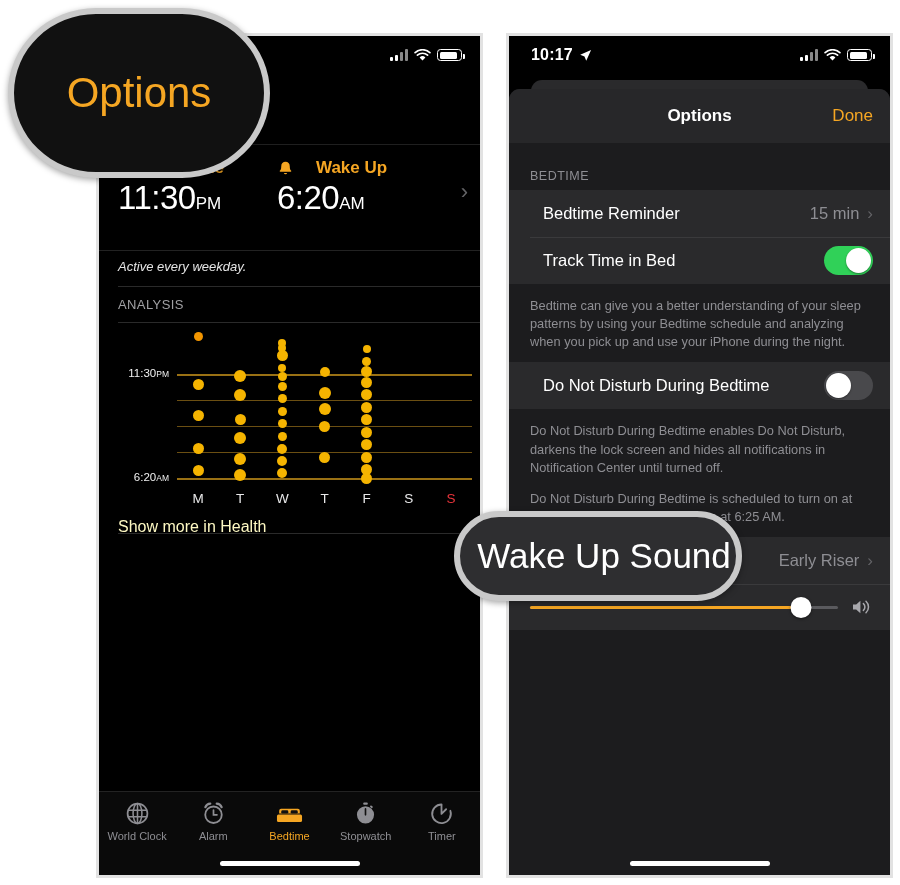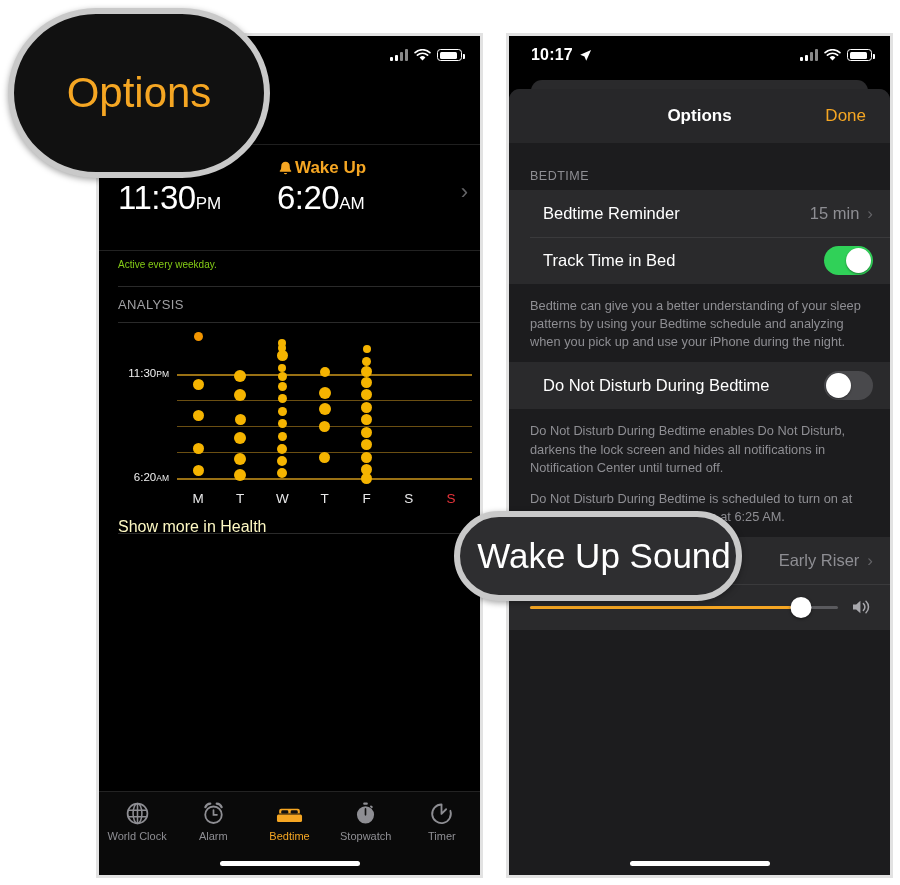--- a/index.html
+++ b/index.html
@@ -51,26 +51,26 @@
     display:flex; align-items:center;
   }
   .sched-card {
     position:absolute; top:108px; left:0; right:0; height:107px;
     background:#000; border-top:1px solid #1f1f1f; border-bottom:1px solid #222;
     display:flex; align-items:flex-start; box-sizing:border-box; padding-top:12px;
   }
   .sched-col { flex:0 0 auto; }
   .sched-col.bed { width:178px; padding-left:19px; box-sizing:border-box;}
   .sched-col.wake{ width:172px; }
-  .sched-head { display:flex; align-items:center; gap:1px; color:#f5a623; font-size:17px; font-weight:600; height:22px;}
+  .sched-head { display:flex; align-items:center; gap:22px; color:#f5a623; font-size:17px; font-weight:600; height:22px;}
   .sched-time { color:#fff; font-size:33px; font-weight:300; letter-spacing:-.5px; line-height:1.15; white-space:nowrap;}
   .sched-time .mer { font-size:17px; font-weight:400; letter-spacing:0; }
   .chev-lg { color:#636366; font-size:22px; font-weight:300; margin-left:auto; margin-right:12px; margin-top:22px;}
 
-  .sub-note { position:absolute; top:223px; left:19px; color:#84cc16; font-size:10px; }
+  .sub-note { position:absolute; top:223px; left:19px; color:#e5e5e5; font-size:13px;font-style:italic; }
   .analysis-hdr { position:absolute; top:261px; left:19px; color:#a0a0a3; font-size:13px; letter-spacing:.4px;}
   .hr-thin { position:absolute; left:19px; right:0; height:1px; background:#2a2a2a; }
 
   
   .chart-wrap { position:absolute; left:0; top:338px; width:387px; height:152px; }
   .chart-plot { position:absolute; left:78px; top:0; width:295px; height:104px; }
   .gridline { position:absolute; left:0; right:0; height:1px; background:#6b4f12; }
   .gridline.major { background:#9a7114; height:1.5px; }
   .ylab { position:absolute; color:#f0f0f0; font-size:11.5px; white-space:nowrap; text-align:right; width:62px; }
   .ylab .mer { font-size:8.5px; }
@@ -101,21 +101,21 @@
   }
   .sheet {
     position:absolute; top:53px; left:0; right:0; bottom:0;
     background:#1c1c1e; border-radius:11px 11px 0 0; overflow:hidden;
   }
   .sheet-bar {
     position:relative; height:54px; background:#272729;
     display:flex; align-items:center; justify-content:center;
   }
   .sheet-title { color:#fff; font-size:17px; font-weight:700; }
-  .sheet-done { position:absolute; right:24px; color:#f5a623; font-size:17px; }
+  .sheet-done { position:absolute; right:17px; color:#f5a623; font-size:17px; }
 
   .grp-hdr { color:#8e8e93; font-size:12.5px; letter-spacing:.5px; padding:26px 0 7px 21px; background:#1c1c1e;}
   .row {
     background:#2a2a2c; min-height:47px; display:flex; align-items:center;
     padding:0 17px 0 34px; box-sizing:border-box; position:relative;
   }
   .row + .row::before {
     content:""; position:absolute; left:21px; right:0; top:0; height:1px; background:#3a3a3c;
   }
   .row-label { color:#fff; font-size:16.5px; flex:1; }

